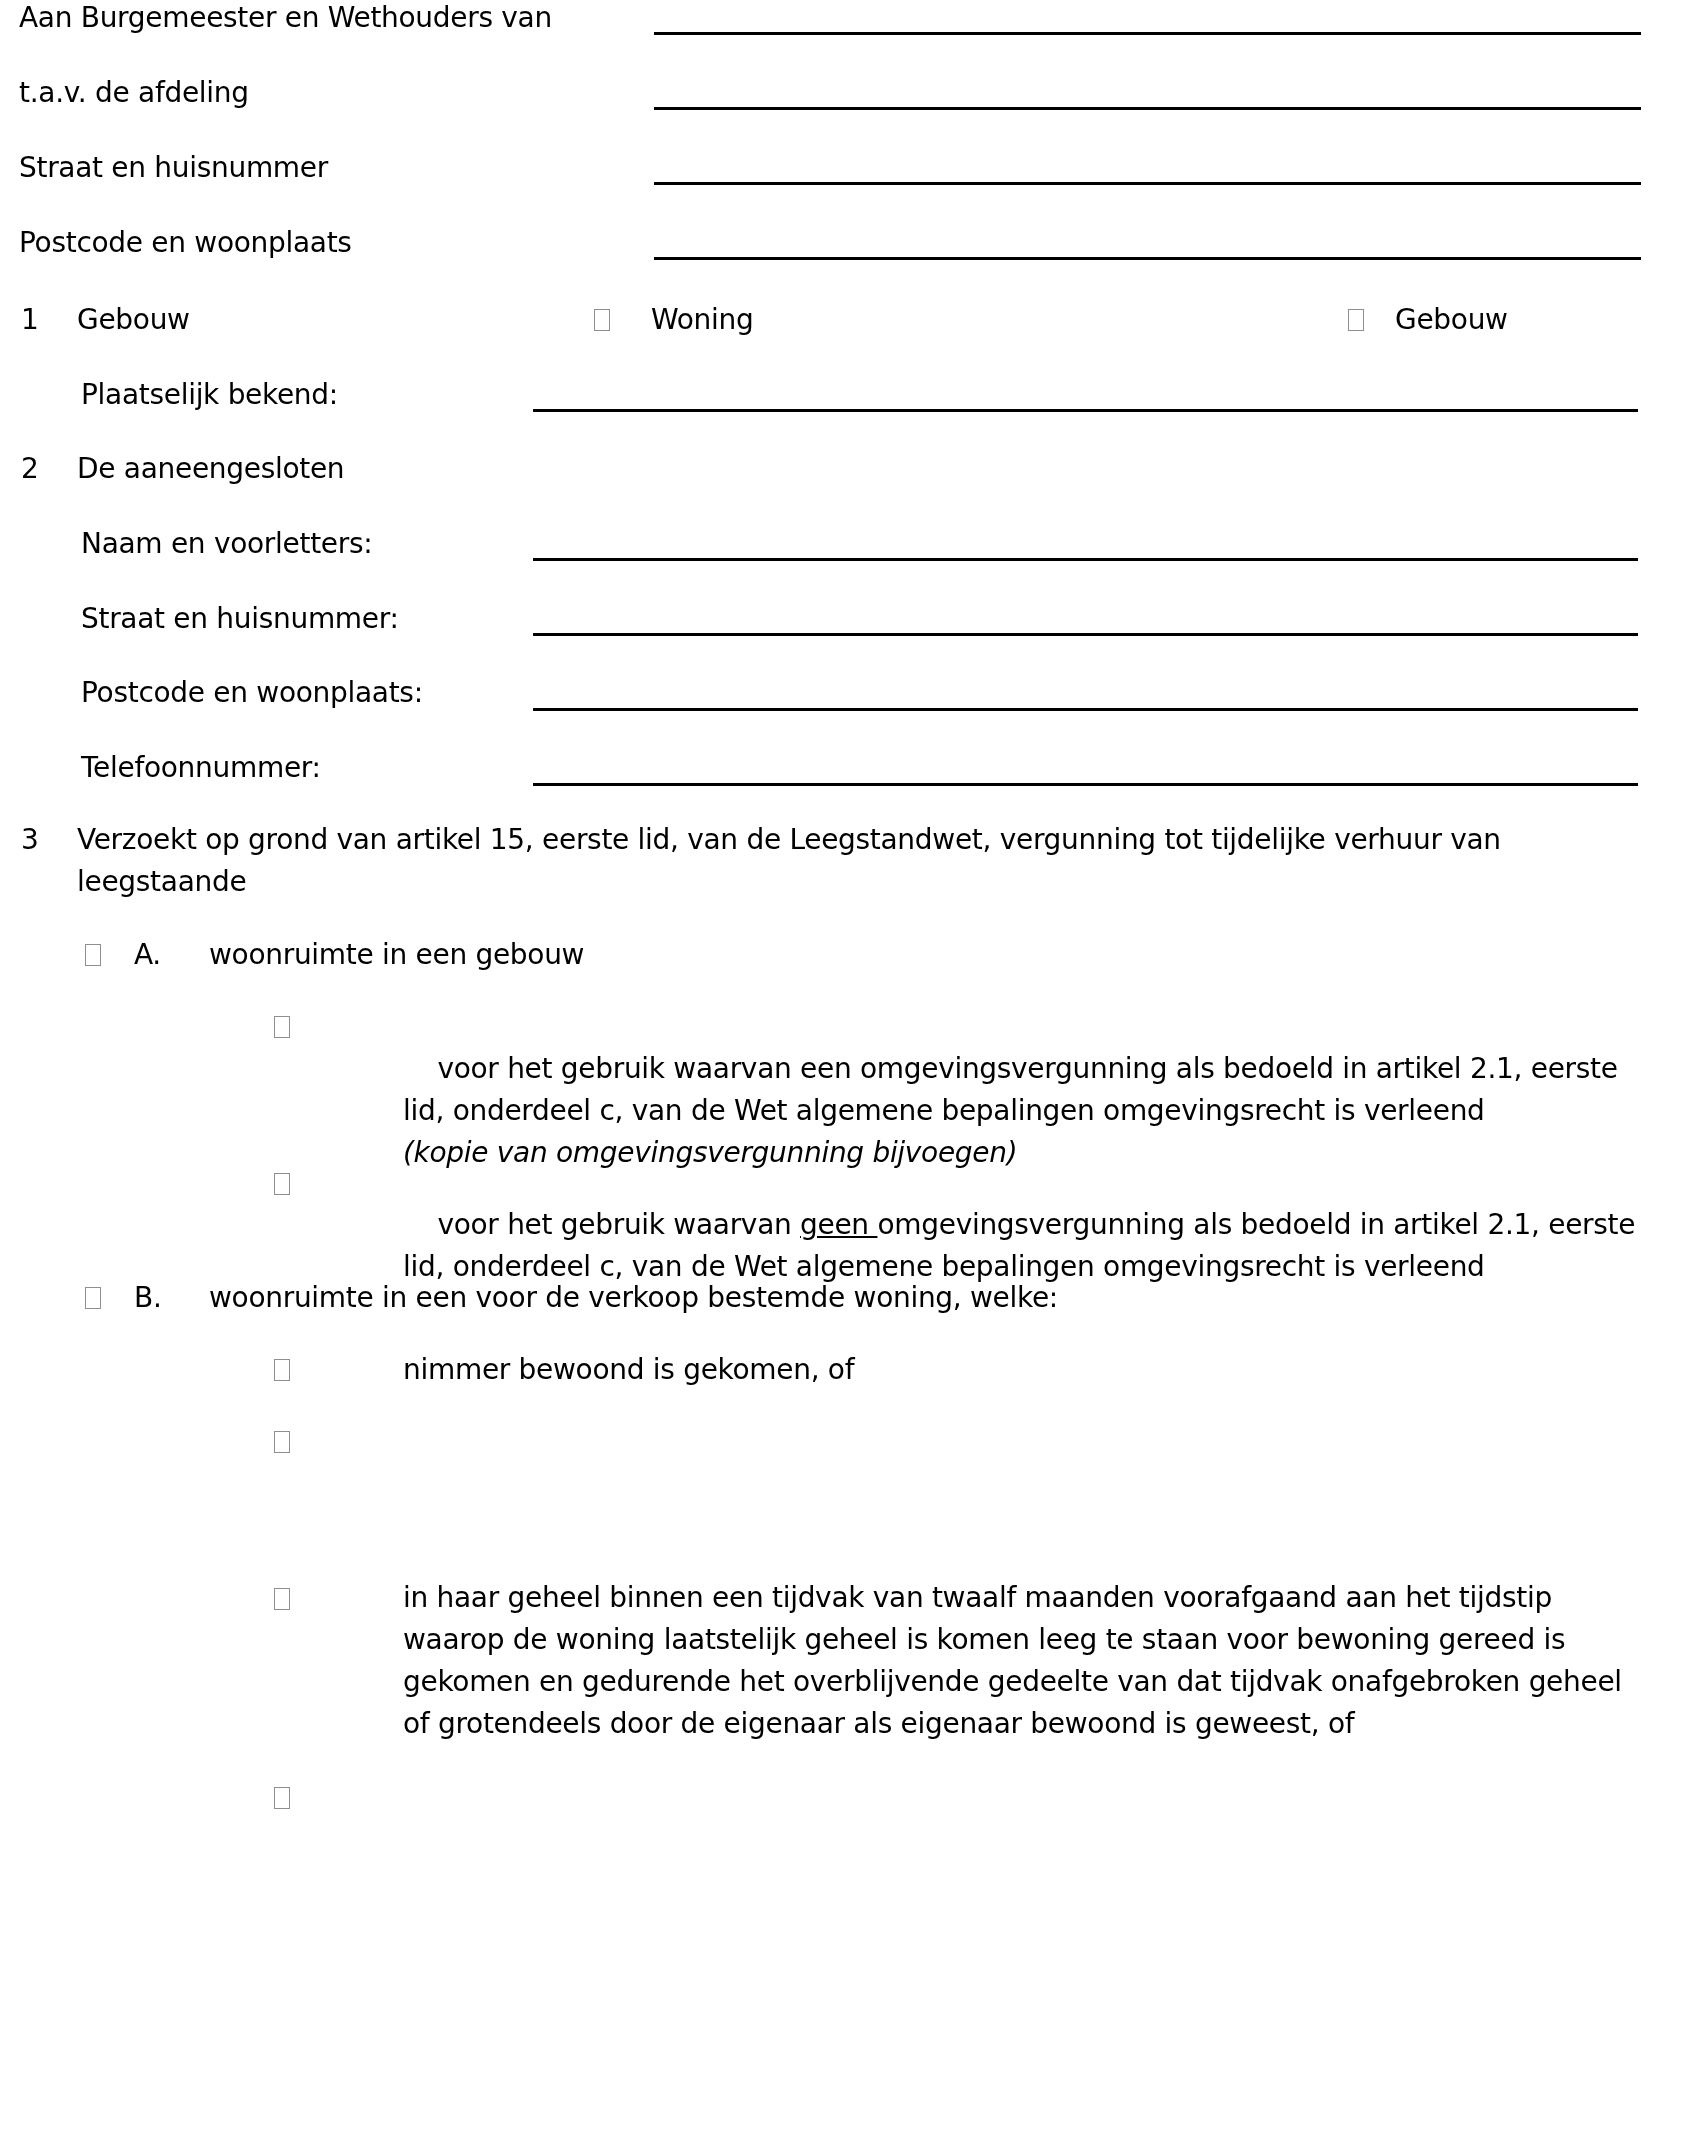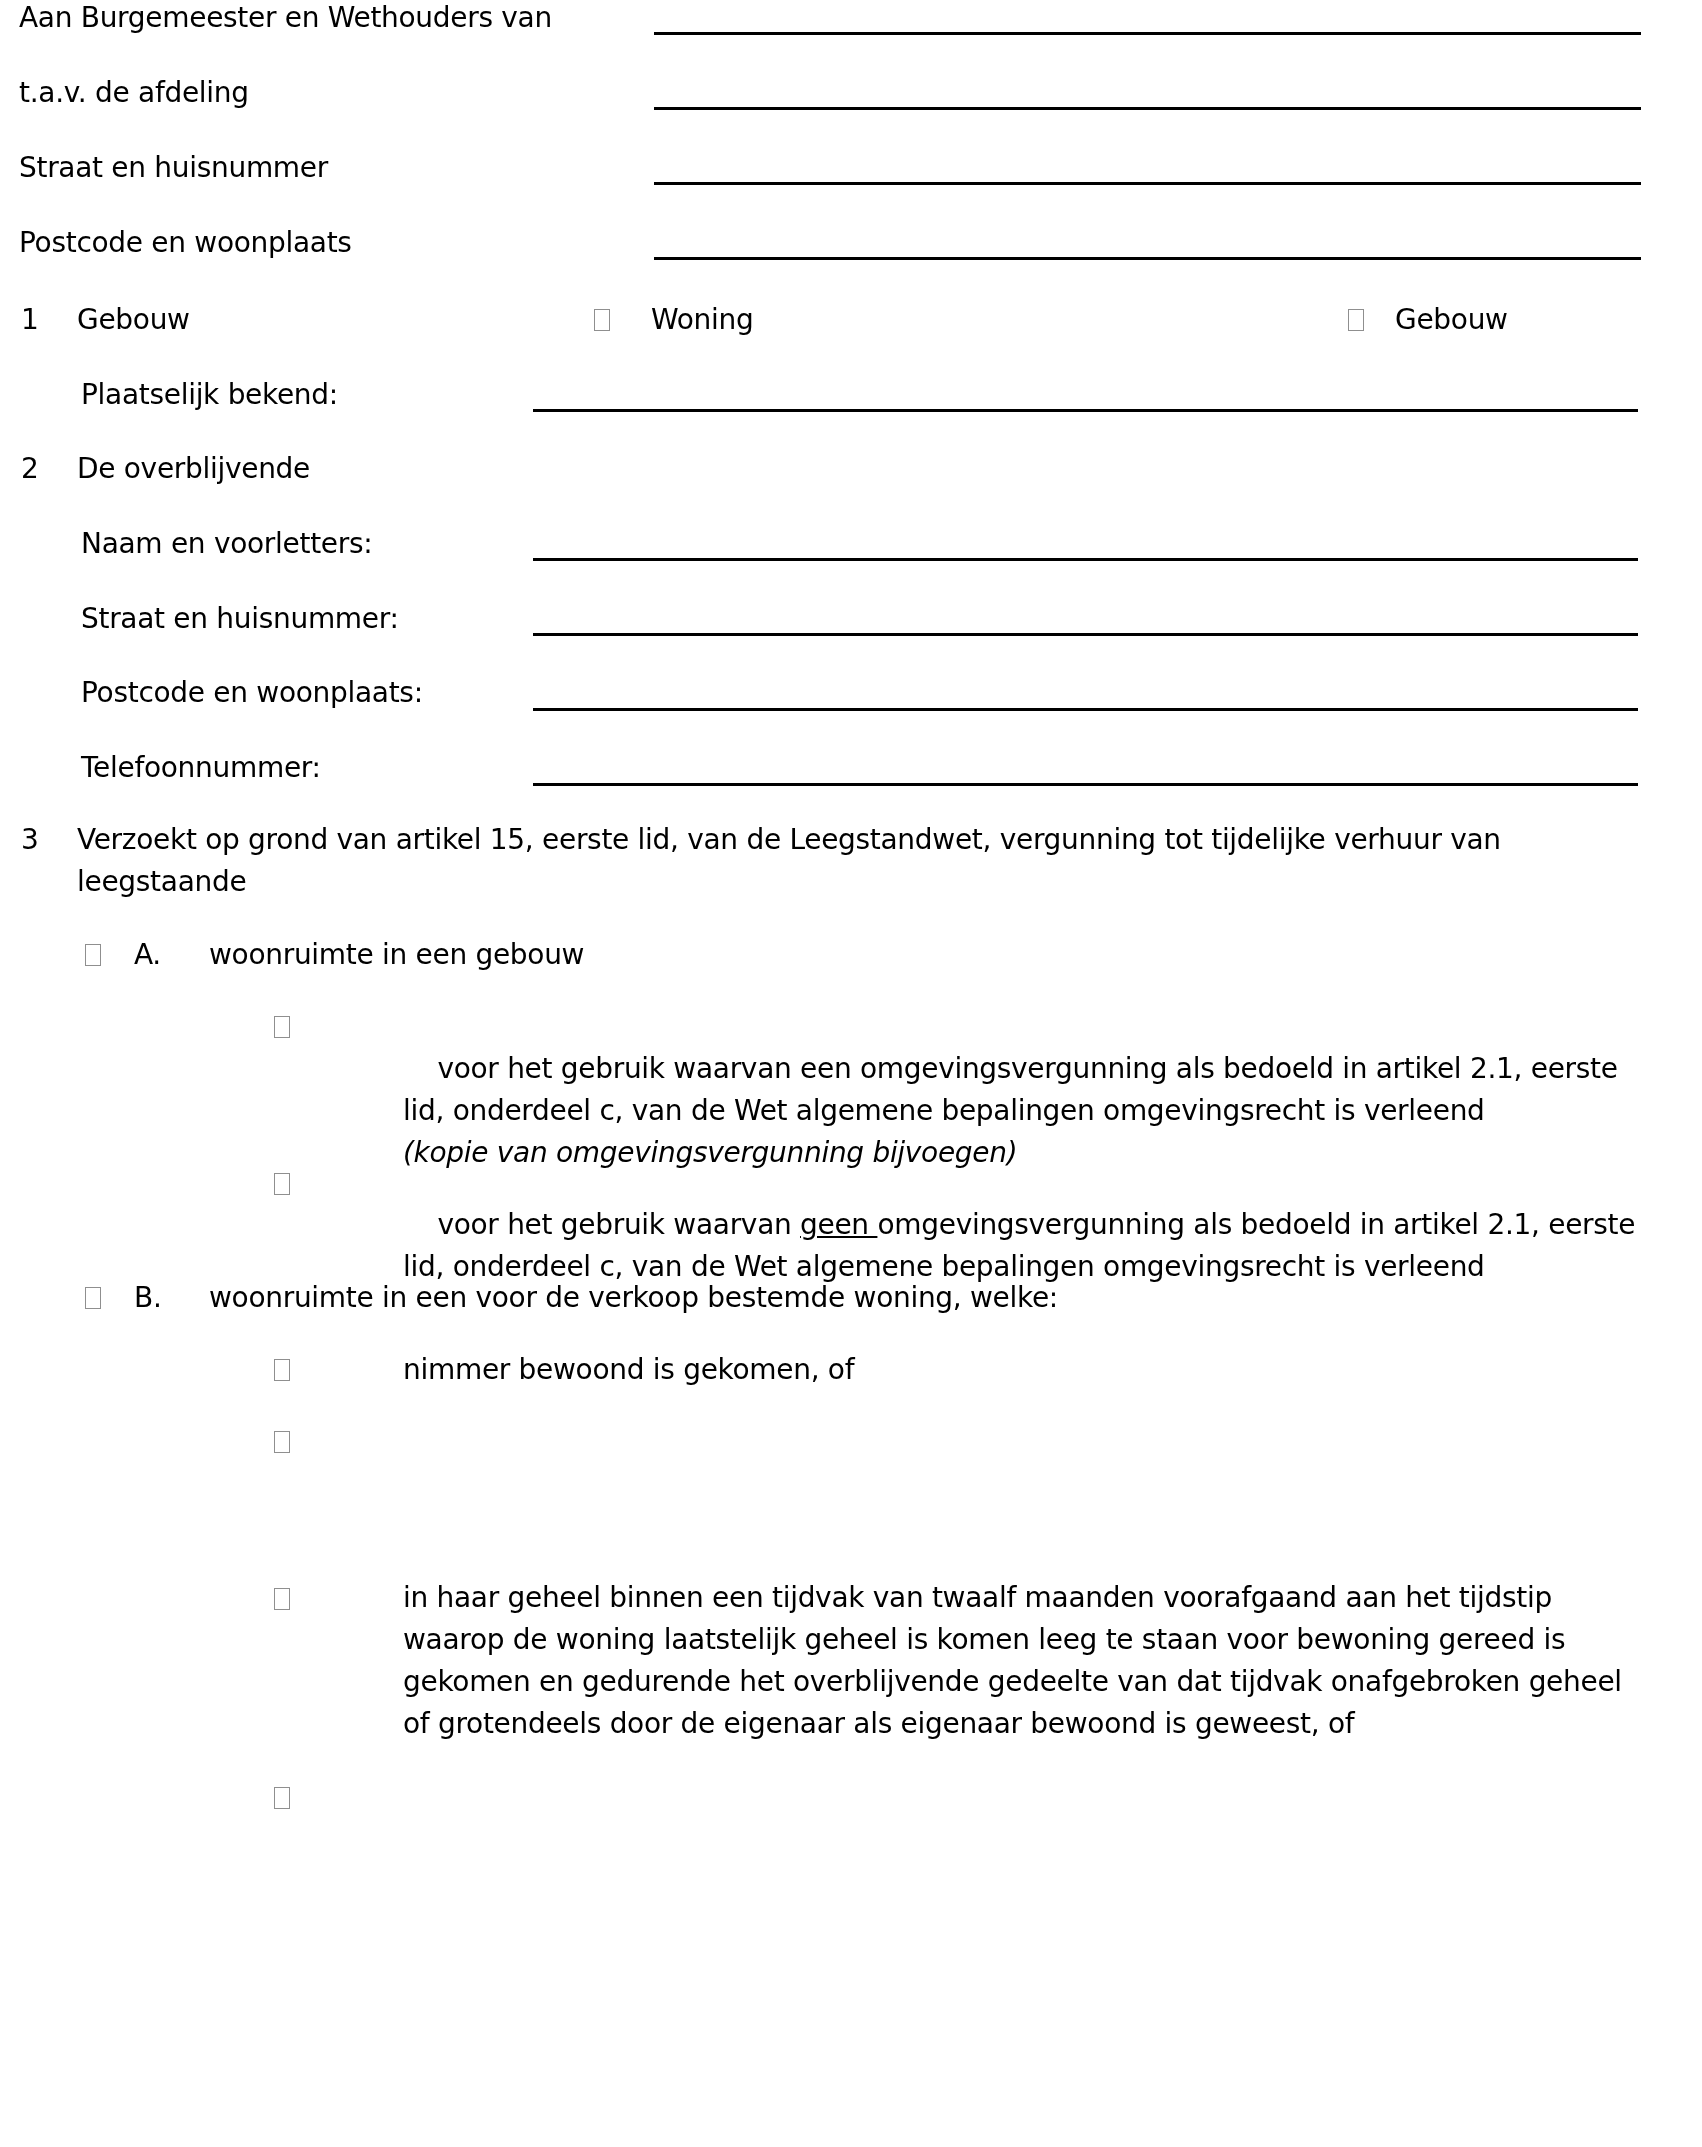--- a/index.html
+++ b/index.html
@@ -48,21 +48,21 @@
   <div class="label" style="left:77px;  top:299px">Gebouw</div>
   <span class="cb" style="left:594px; top:309px"></span>
   <div class="label" style="left:651px; top:299px">Woning</div>
   <span class="cb" style="left:1348px;top:309px"></span>
   <div class="label" style="left:1395px;top:299px">Gebouw</div>
 
   <div class="label" style="left:81px;  top:374px">Plaatselijk bekend:</div>
   <div class="uline" style="left:533px; top:409px; width:1105px"></div>
 
   <div class="label" style="left:21px; top:448px">2</div>
-  <div class="label" style="left:77px; top:448px">De overblijvende</div>
+  <div class="label" style="left:77px; top:448px">De aaneengesloten</div>
 
   <div class="label" style="left:81px;  top:523px">Naam en voorletters:</div>
   <div class="uline" style="left:533px; top:558px; width:1105px"></div>
 
   <div class="label" style="left:81px;  top:598px">Straat en huisnummer:</div>
   <div class="uline" style="left:533px; top:633px; width:1105px"></div>
 
   <div class="label" style="left:81px;  top:672px">Postcode en woonplaats:</div>
   <div class="uline" style="left:533px; top:708px; width:1105px"></div>
 

